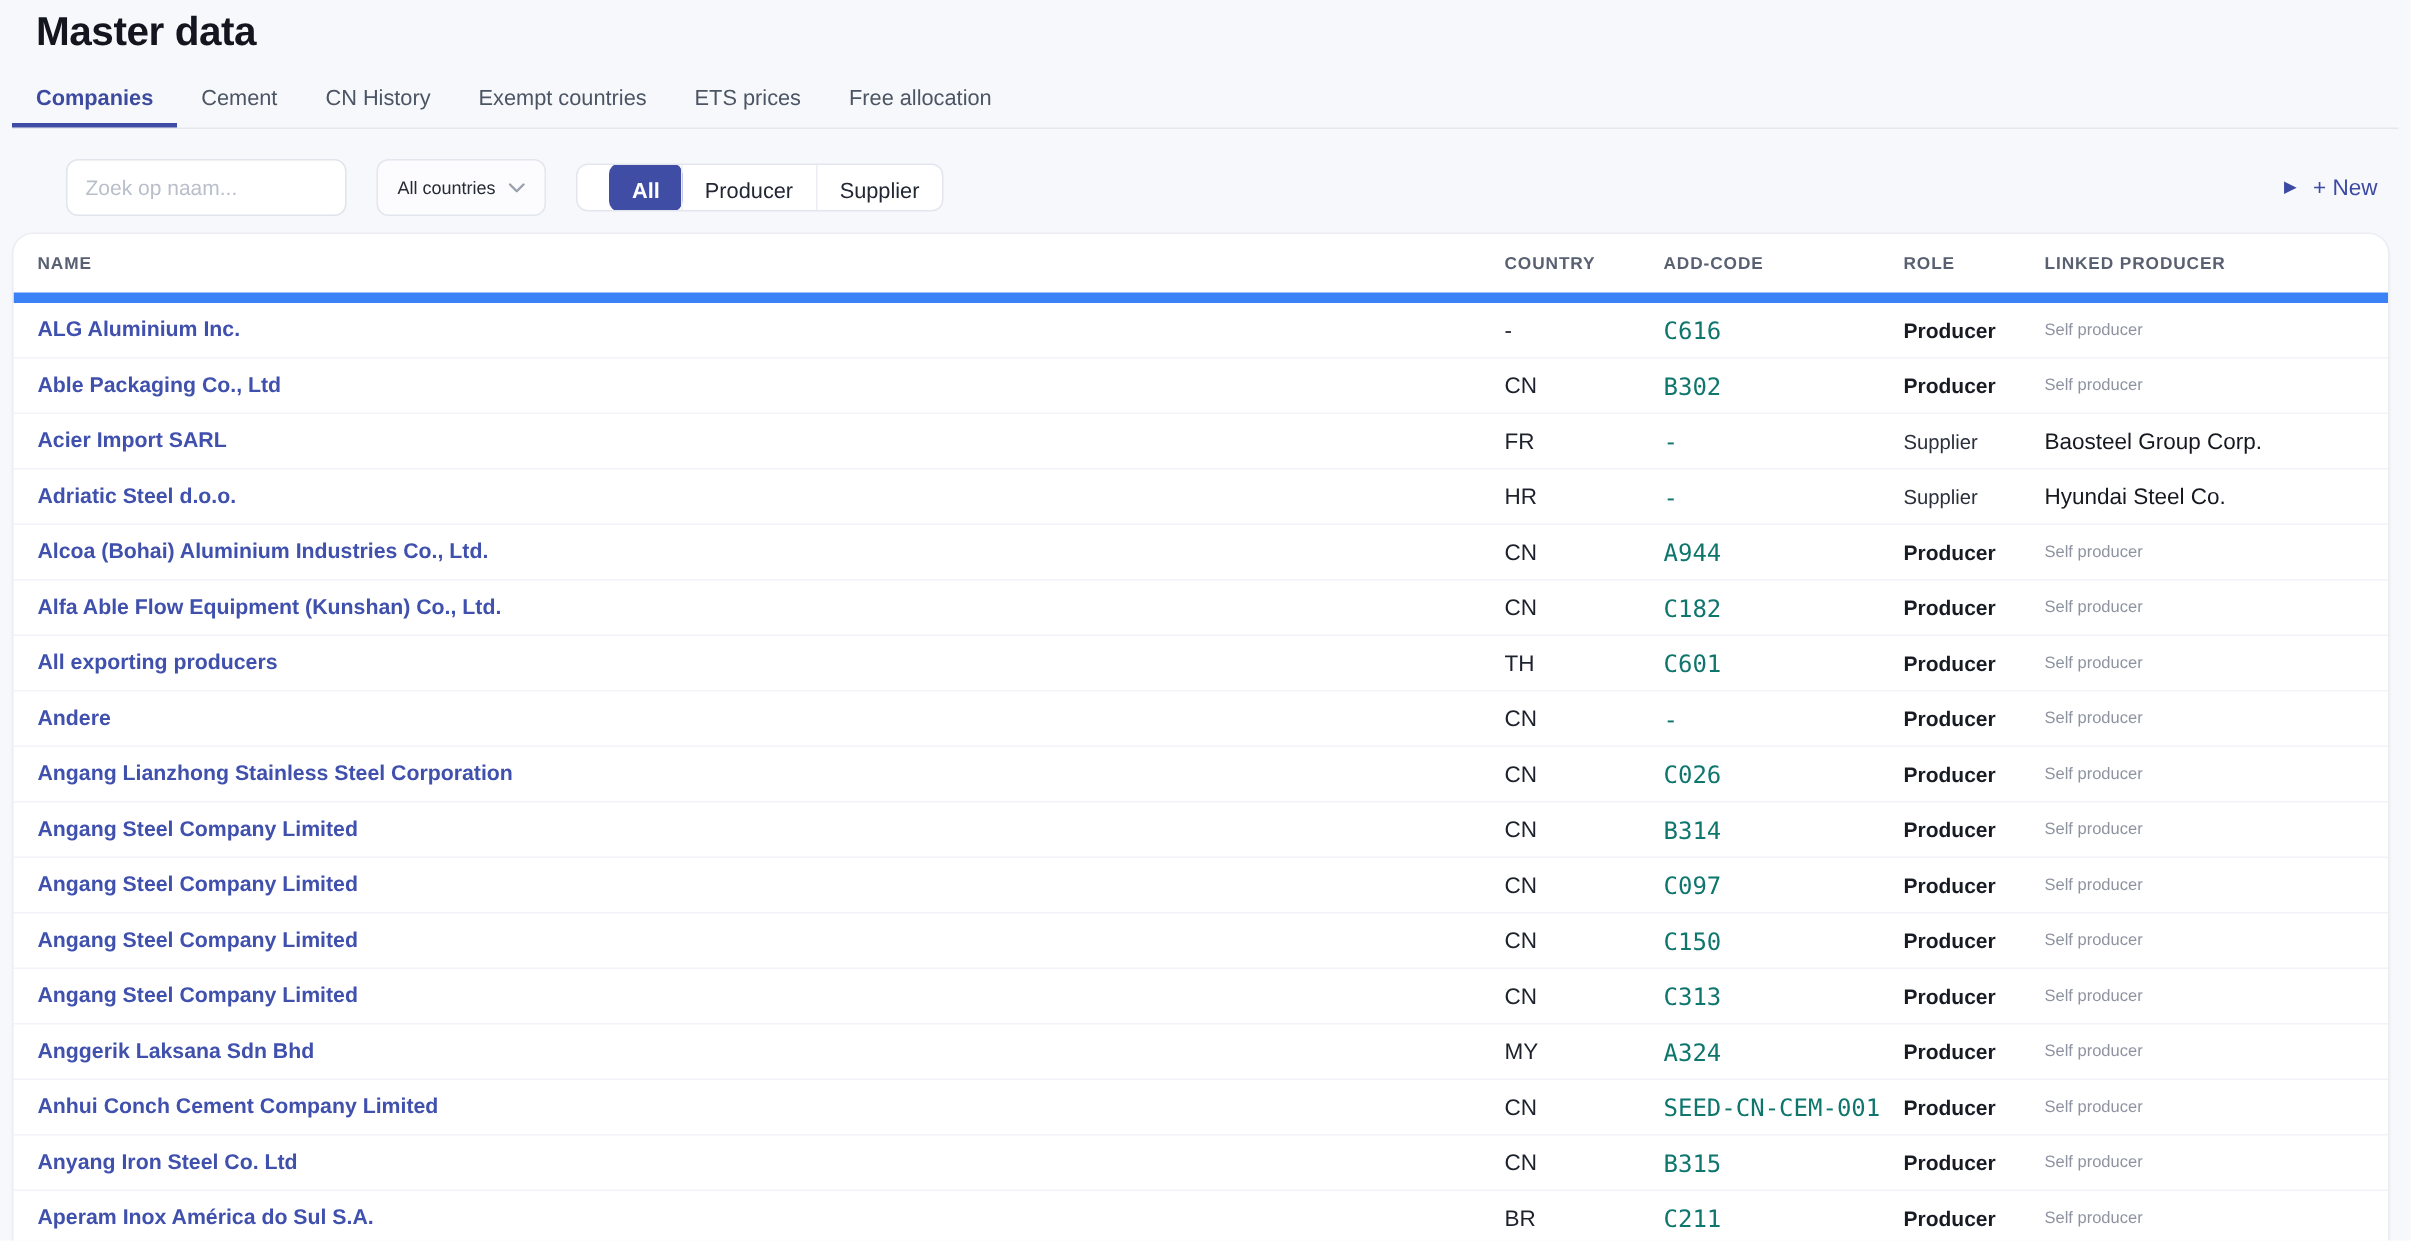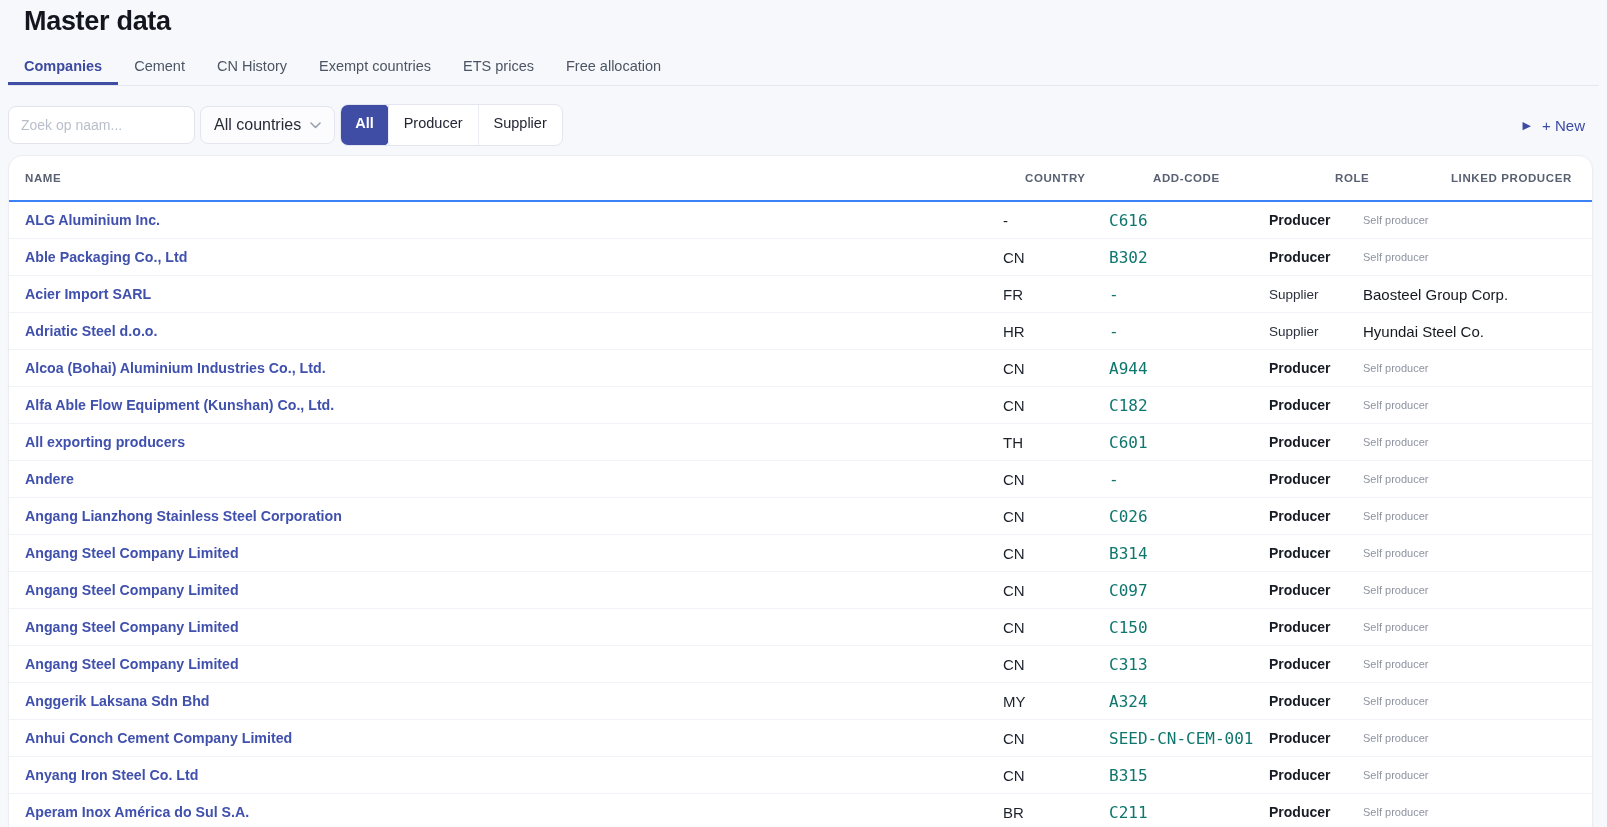--- a/index.html
+++ b/index.html
@@ -50,46 +50,48 @@
     color:#3C4AA0;
     font-weight:700;
     border-bottom-color:var(--accent);
   }
 
   
   .filterbar{
     margin-top:20px;
     display:flex;
     align-items:center;
-    gap:5px;
+    gap:20px;
     height:38px;
+    margin-left:36px;
   }
   .search-input{
     width:187px;height:38px;
     border:1px solid #E1E4EC;border-radius:8px;
     padding:0 12px;font-size:14px;
     font-family:"Liberation Sans",sans-serif;
     color:#232733;background:#fff;outline:none;
   }
   .search-input::placeholder{color:#B9BFCA;}
   .dropdown{
     height:38px;
     display:flex;align-items:center;gap:9px;
     padding:0 13px;
     background:#FCFCFE;
     border:1px solid #E3E6EE;border-radius:8px;
-    font-size:16px;color:#262B36;
+    font-size:12px;color:#262B36;
     cursor:pointer;white-space:nowrap;justify-content:center;
   }
   .chevron{display:inline-flex;align-items:center;}
   .segmented{
     display:flex;align-items:stretch;
-    height:42px;background:#fff;
+    height:32px;background:#fff;
     border:1px solid #E3E6EE;border-radius:8px;
     overflow:hidden;
+    padding-left:22px;
   }
   .segment{
     padding:0 15px;line-height:36px;
     font-size:14.5px;color:#222734;
     border-left:1px solid #EBEDF2;
     cursor:pointer;white-space:nowrap;
   }
   .segment:first-child{border-left:none;}
   .segment.active{
     background:var(--accent);
@@ -119,22 +121,21 @@
     height:700px;
   }
   .trow{
     display:grid;
     grid-template-columns:978px 106px 160px 94px 1fr;
     align-items:center;
     padding-left:16px;
   }
   .thead{
     height:46px;
-    border-bottom:2px solid #3b82f6;
-    gap:22px;
+    border-bottom:7px solid #3b82f6;
   }
   .th{
     font-size:11.5px;font-weight:700;
     letter-spacing:.6px;color:#586071;
     text-transform:uppercase;
   }
   .row{
     height:37px;
     border-bottom:1px solid var(--row-border);
   }

